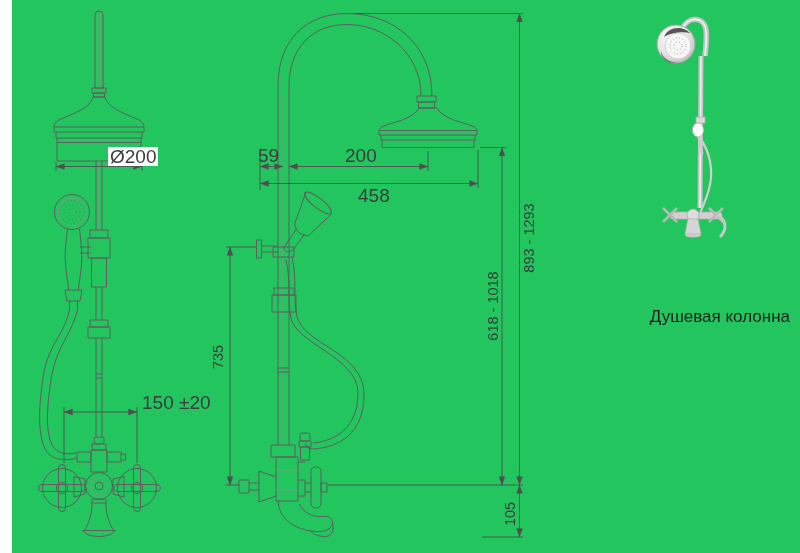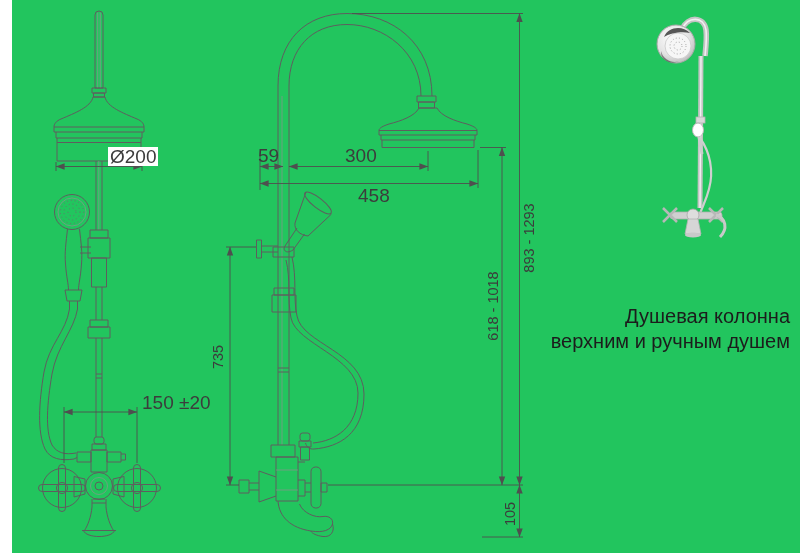--- a/index.html
+++ b/index.html
@@ -8,21 +8,21 @@
   svg{position:absolute;left:0;top:0;}
   .tl{stroke:#5e5e5e;stroke-width:1;fill:none;stroke-linejoin:round;stroke-linecap:butt;}
   .thin{stroke:#8f8f8f;stroke-width:.7;fill:none;}
   .dim{stroke:#4f4f4f;stroke-width:.9;fill:none;}
   .dots{stroke:#6e6e6e;stroke-width:1;fill:none;stroke-dasharray:.9 2.9;}
   .dimlab{position:absolute;color:#3c3c3c;font-size:19px;line-height:19px;white-space:nowrap;}
   .dimlab.bg{background:#fff;padding:0 2px;}
   .vlab{position:absolute;color:#3c3c3c;font-size:14.5px;line-height:14.5px;white-space:nowrap;
         transform:translate(-50%,-50%) rotate(-90deg);}
   .title{position:absolute;right:22px;top:248px;font-weight:bold;font-size:20px;color:#1c1c1c;}
-  .desc{position:absolute;right:22px;top:304px;text-align:right;font-size:20px;line-height:25px;color:#1c1c1c;}
+  .desc{position:absolute;right:22px;top:304px;text-align:right;font-size:17px;line-height:25px;color:#1c1c1c;}
 </style>
 </head>
 <body>
 
 <div class="canvas">
 
   <svg width="800" height="553" viewBox="0 0 800 553">
     <defs>
       <marker id="mA" markerWidth="10" markerHeight="8" refX="8.6" refY="4" orient="auto-start-reverse" markerUnits="userSpaceOnUse">
         <path d="M0,0.8 L8.8,4 L0,7.2 Z" fill="#4f4f4f"></path>
@@ -151,21 +151,21 @@
       <path class="dim" d="M340,13.5 H511 M468,147.5 H494 M316,485 H511 M470,537 H511"></path>
       <line class="dim" x1="507.5" y1="13.5" x2="507.5" y2="485" marker-start="url(#mA)" marker-end="url(#mA)"></line>
       <line class="dim" x1="490" y1="147.5" x2="490" y2="485" marker-start="url(#mA)" marker-end="url(#mA)"></line>
       <line class="dim" x1="507.5" y1="485" x2="507.5" y2="537" marker-start="url(#mA)" marker-end="url(#mA)"></line>
     </g>
   </svg>
 
   <span class="dimlab bg" style="left:96px;top:147px;">Ø200</span>
   <span class="dimlab" style="left:130px;top:393px;">150 ±20</span>
   <span class="dimlab" style="left:246px;top:146px;">59</span>
-  <span class="dimlab" style="left:333px;top:146px;">300</span>
+  <span class="dimlab" style="left:333px;top:146px;">200</span>
   <span class="dimlab" style="left:346px;top:186px;">458</span>
   <span class="vlab" style="left:206px;top:357px;">735</span>
   <span class="vlab" style="left:481px;top:306px;">618 - 1018</span>
   <span class="vlab" style="left:517px;top:238px;">893 - 1293</span>
   <span class="vlab" style="left:498px;top:514px;">105</span>
 
   <svg style="left:600px;top:8px;" width="200" height="235" viewBox="0 0 200 235">
     <defs>
       <radialGradient id="gHead" cx="40%" cy="35%" r="75%">
         <stop offset="0%" stop-color="#ffffff"></stop>
@@ -198,16 +198,15 @@
       <path d="M51,200 L65,214 M65,200 L51,214" stroke="#b8b8b8" stroke-width="2.5"></path>
       <path d="M97,200 L111,214 M111,200 L97,214" stroke="#b8b8b8" stroke-width="2.5"></path>
       <path d="M76,211 L73,226 L89,226 L86,211 Z" fill="#d6d6d6" stroke="#b3b3b3" stroke-width=".8"></path>
       <ellipse cx="81" cy="227" rx="8" ry="2.5" fill="#c9c9c9"></ellipse>
       <path d="M104,207 C114,210 116,221 108,229" stroke="#c9c9c9" stroke-width="3" fill="none"></path>
     </g>
   </svg>
 
   <div class="desc">
     <div>Душевая колонна</div>
-    <div>верхним и ручным душем</div>
   </div>
 
 </div>
 
 </body></html>

